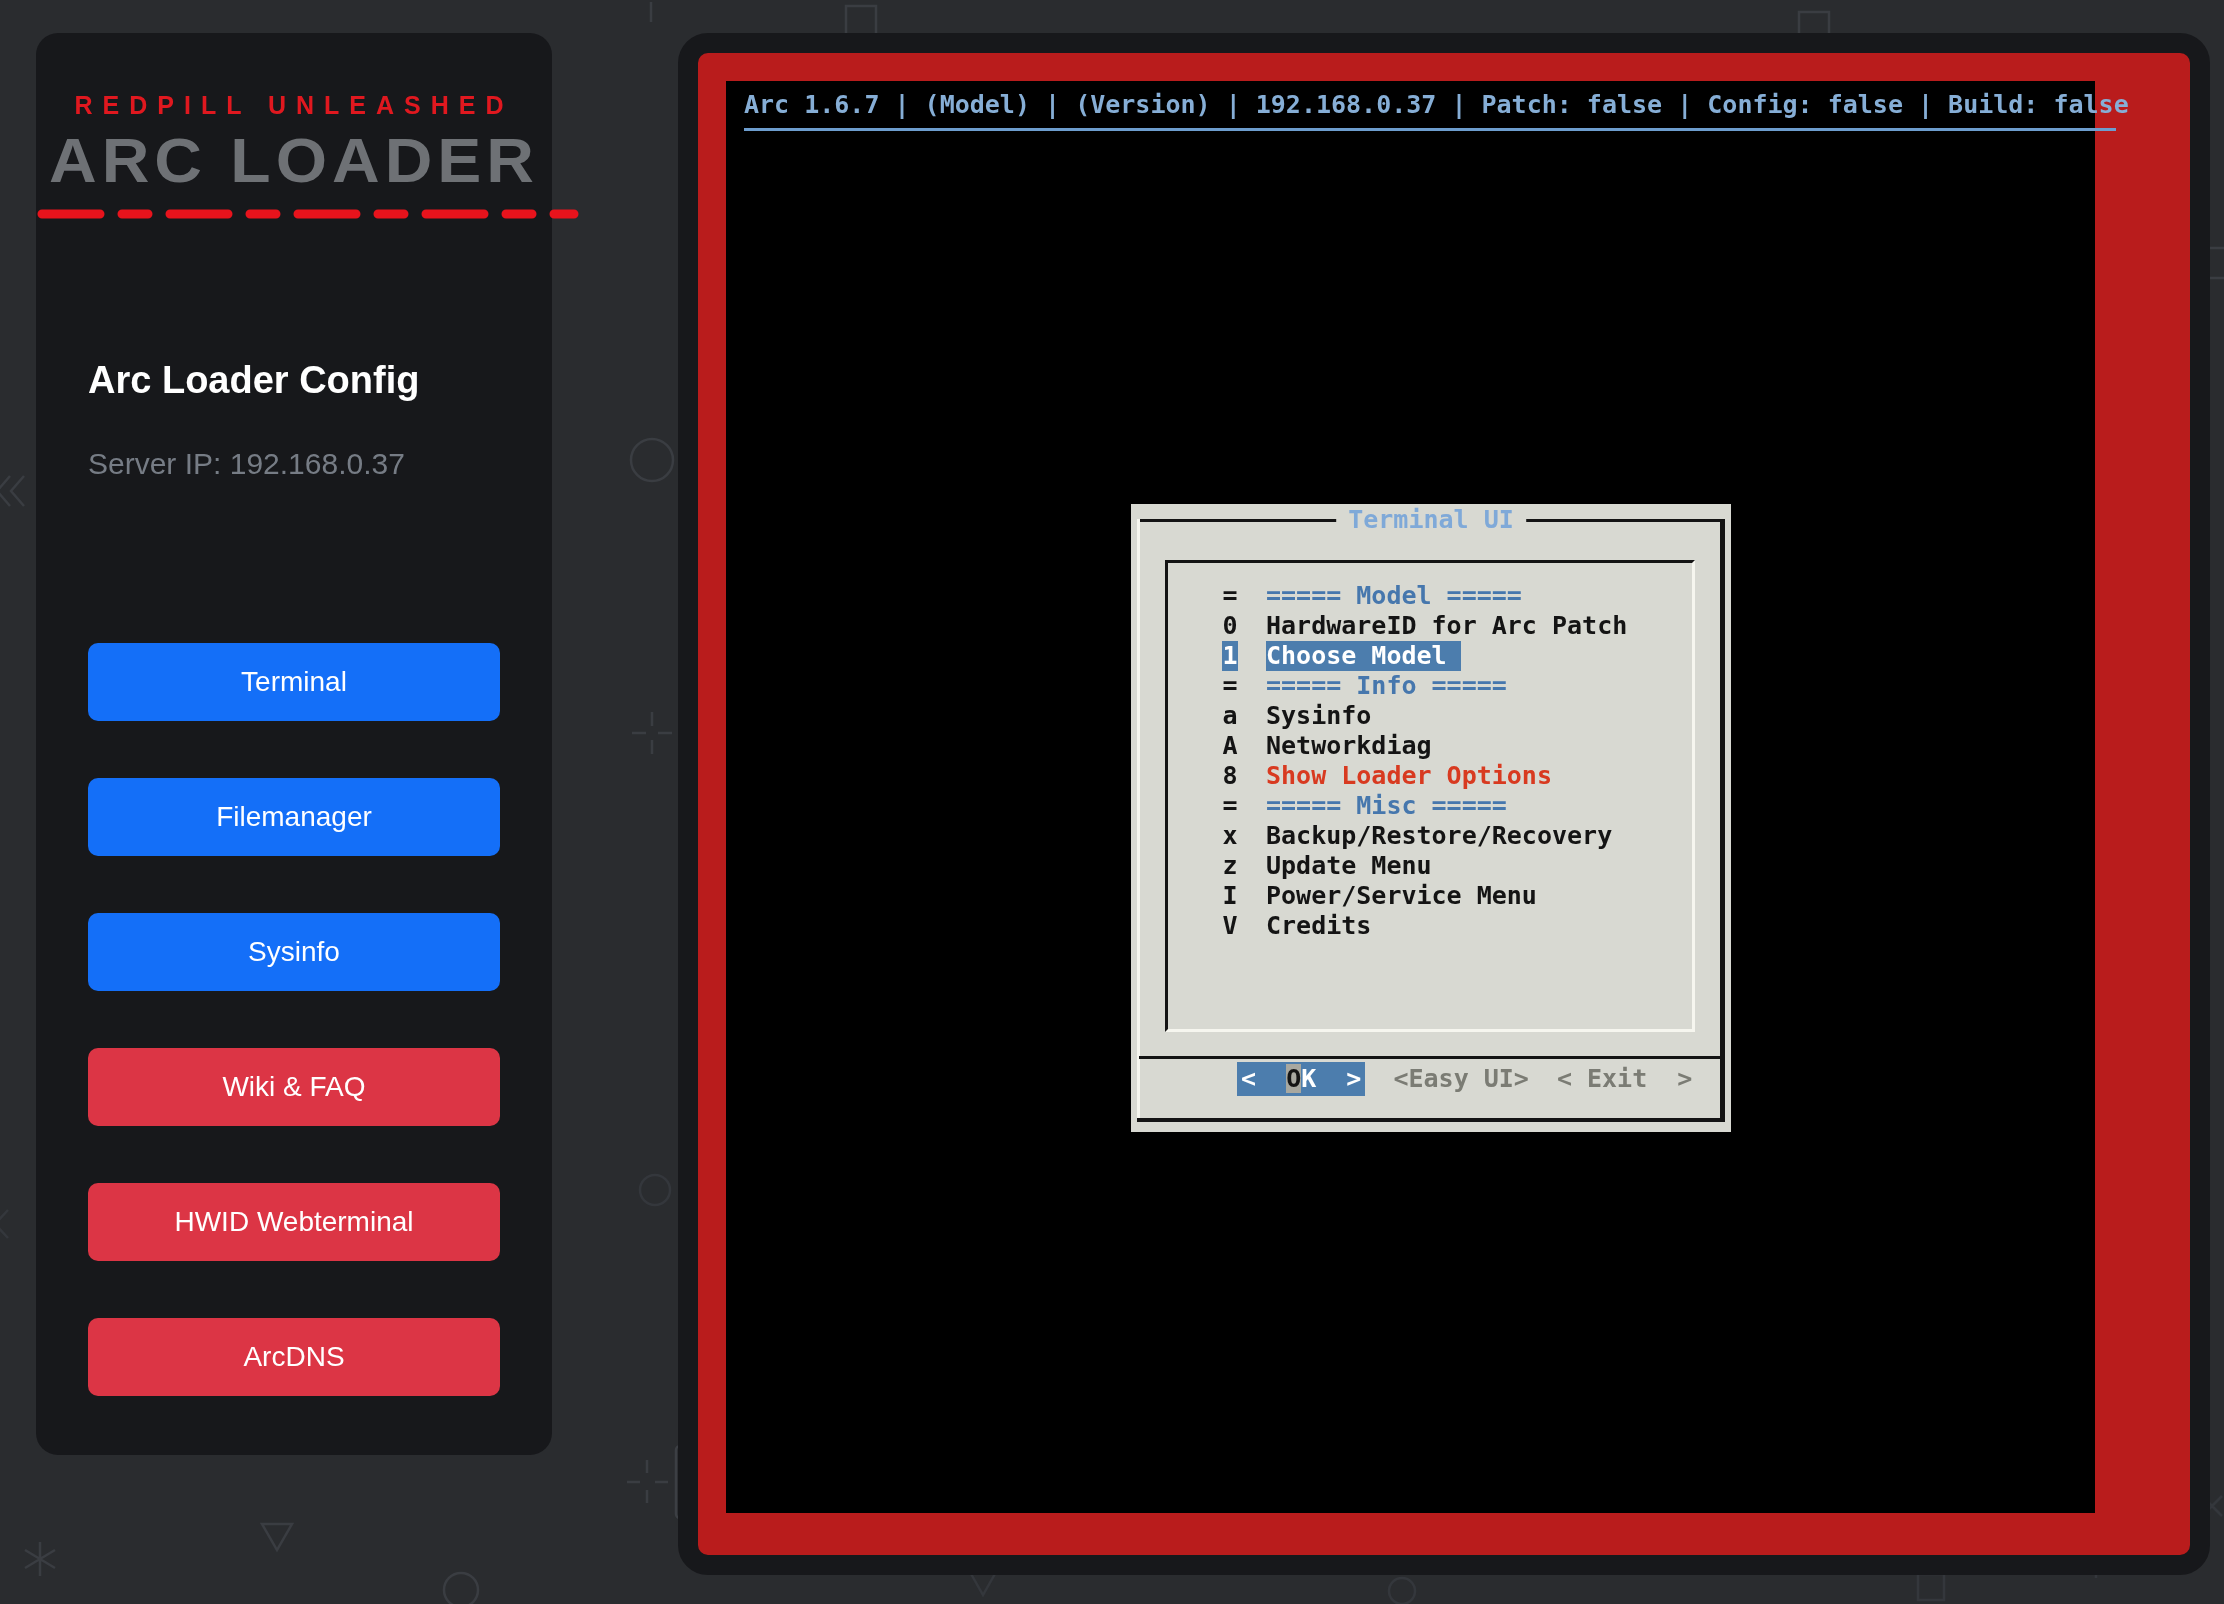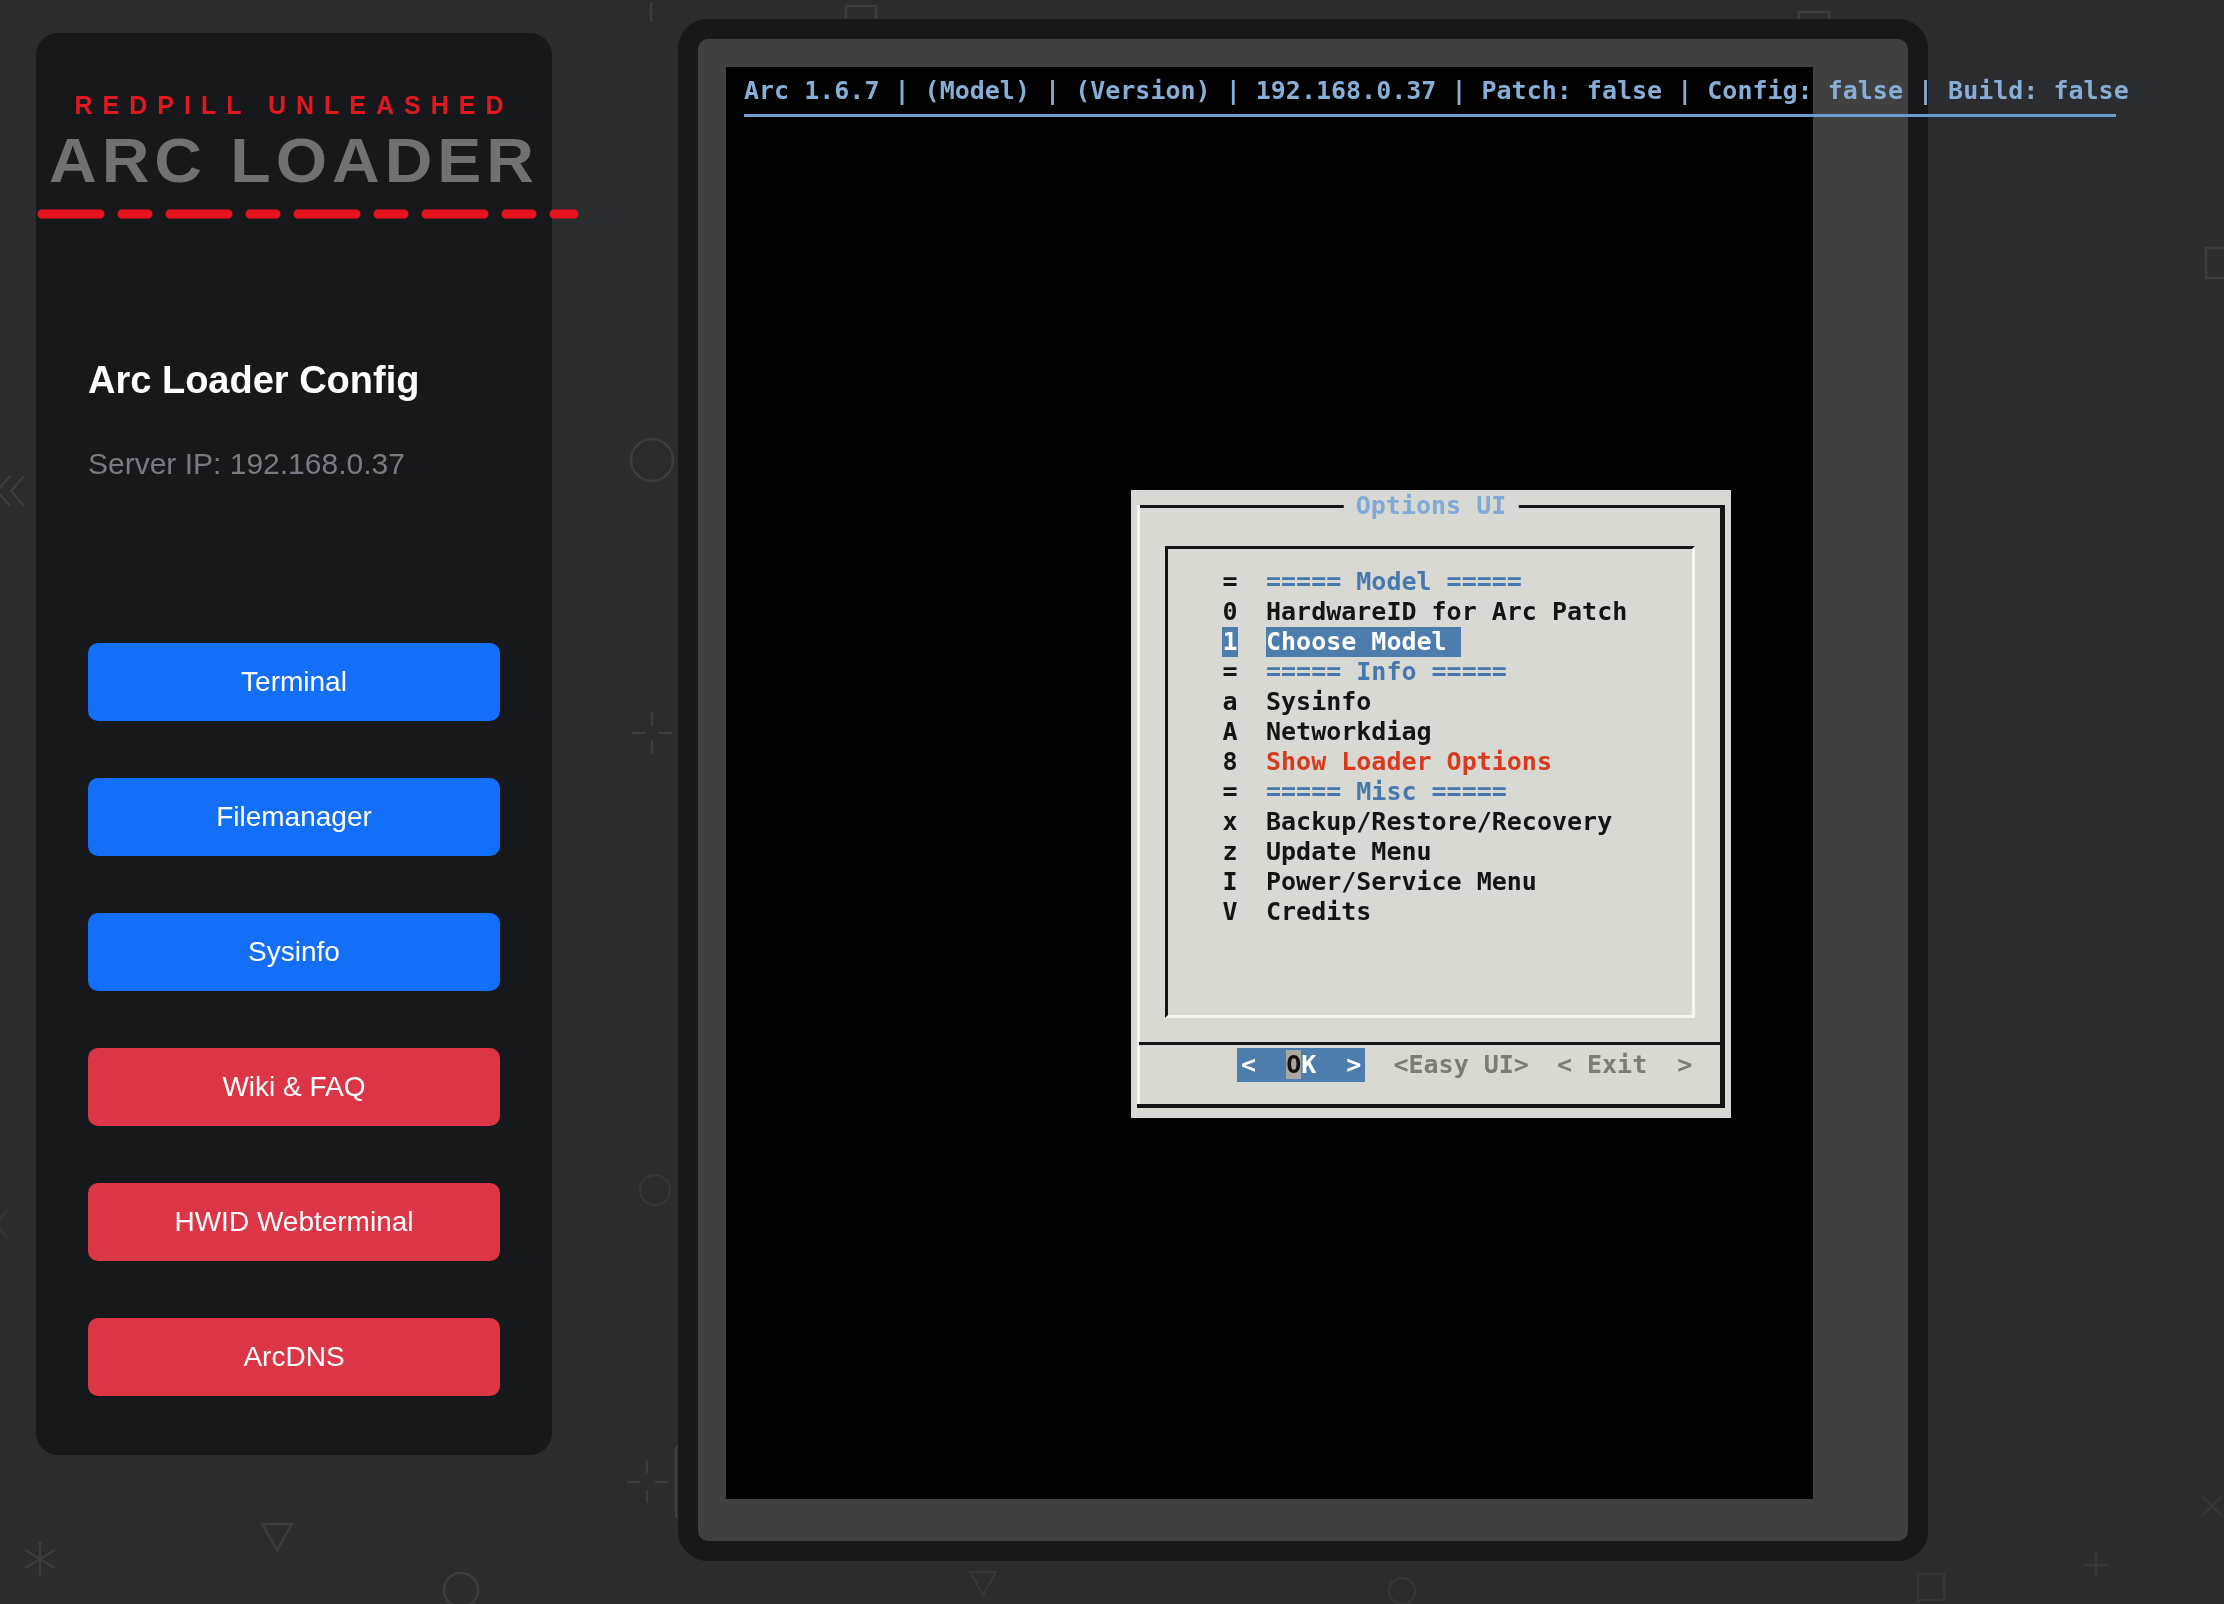--- a/index.html
+++ b/index.html
@@ -19,23 +19,23 @@
   .side-heading{font-size:38px;line-height:42px;font-weight:700;color:#ffffff;margin:0;}
   .side-subheading{font-size:30px;line-height:34px;color:#767c85;margin-top:13px;}
   .side-ip{font-size:30px;line-height:34px;color:#767c85;margin-top:46px;}
   .side-buttons{position:absolute;top:610px;left:52px;right:52px;
                 display:flex;flex-direction:column;gap:57px;}
   .side-btn{height:78px;border-radius:10px;display:flex;align-items:center;justify-content:center;
             cursor:pointer;}
   .side-btn-label{color:#ffffff;font-size:28px;}
 
   
-  .terminal-frame{position:absolute;left:678px;top:19px;width:1250px;height:1542px;
+  .terminal-frame{position:absolute;left:678px;top:33px;width:1532px;height:1542px;
                   box-sizing:border-box;border:20px solid #17181b;border-radius:30px;
-                  background:#404040;}
+                  background:#b91c1c;}
   .terminal-screen{position:absolute;left:28px;top:28px;right:95px;bottom:42px;background:#000;
                    font-family:"DejaVu Sans Mono",monospace;font-weight:700;}
   .status-bar{padding:8px 0 0 18px;font-size:25px;line-height:31px;color:#86aed6;white-space:pre;}
   .status-rule{margin:8px 0 0 18px;width:1372px;height:3px;background:#6d9dce;}
 
   
   .dialog{position:absolute;left:405px;top:423px;width:600px;height:628px;background:#d8d9d2;
           font-family:"DejaVu Sans Mono",monospace;font-weight:700;font-size:25px;color:#141414;}
   .dlg-topline{position:absolute;top:15px;left:8px;right:8px;height:3px;background:#141414;}
   .dlg-title{position:absolute;top:2px;left:50%;transform:translateX(-50%);z-index:2;
@@ -133,21 +133,21 @@
 </nav>
   </aside>
 
   <section class="terminal-frame">
     <div class="terminal-screen">
       <div class="status-bar">Arc 1.6.7 | (Model) | (Version) | 192.168.0.37 | Patch: false | Config: false | Build: false</div>
       <div class="status-rule"></div>
 
       <div class="dialog">
         <div class="dlg-topline"></div>
-        <div class="dlg-title">Options UI</div>
+        <div class="dlg-title">Terminal UI</div>
         <div class="dlg-left"></div>
         <div class="dlg-right"></div>
         <div class="dlg-bottom"></div>
         <div class="dlg-sep"></div>
 
         <div class="menu-box">
   <div class="menu-row type-header">
     <span class="menu-tag">=</span>
     <span class="menu-label">===== Model =====</span>
   </div>

